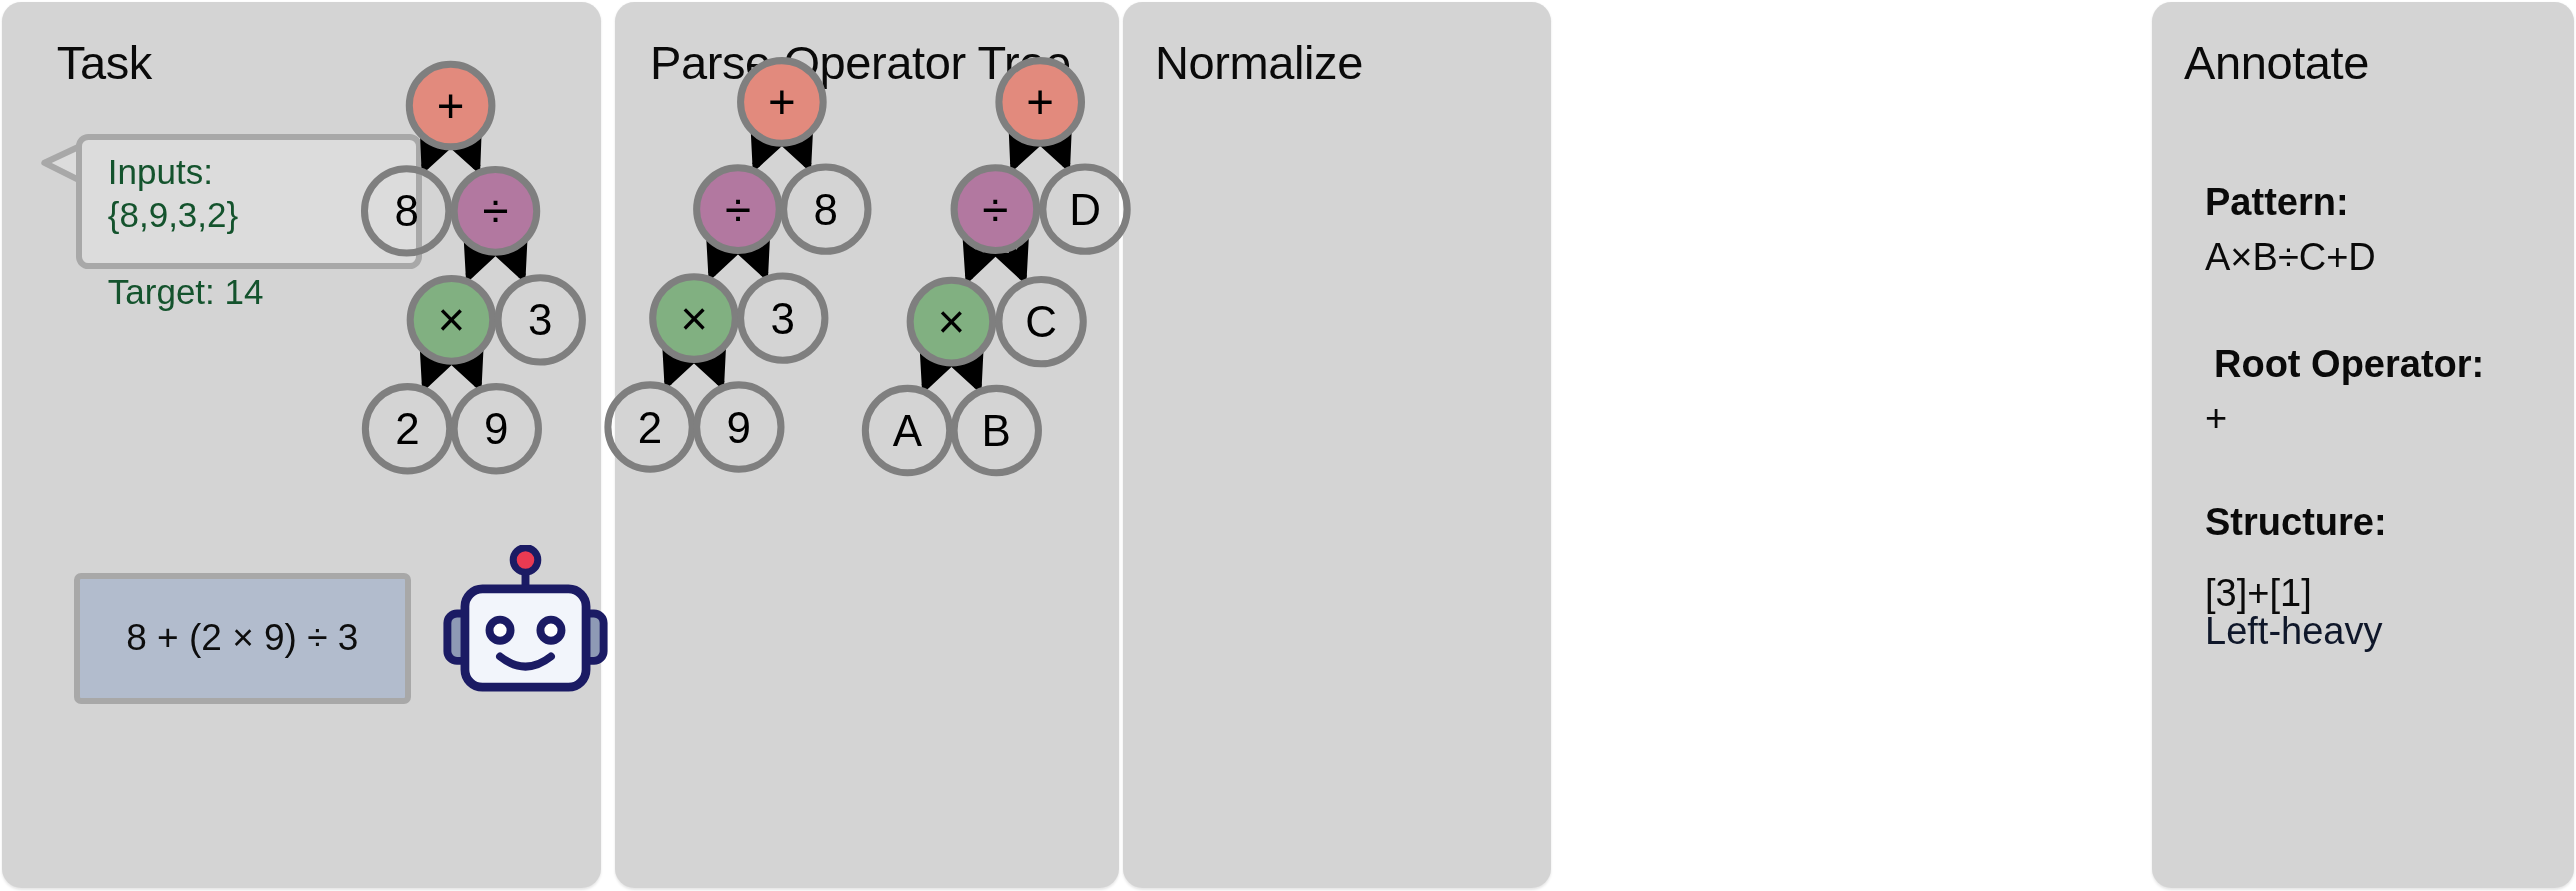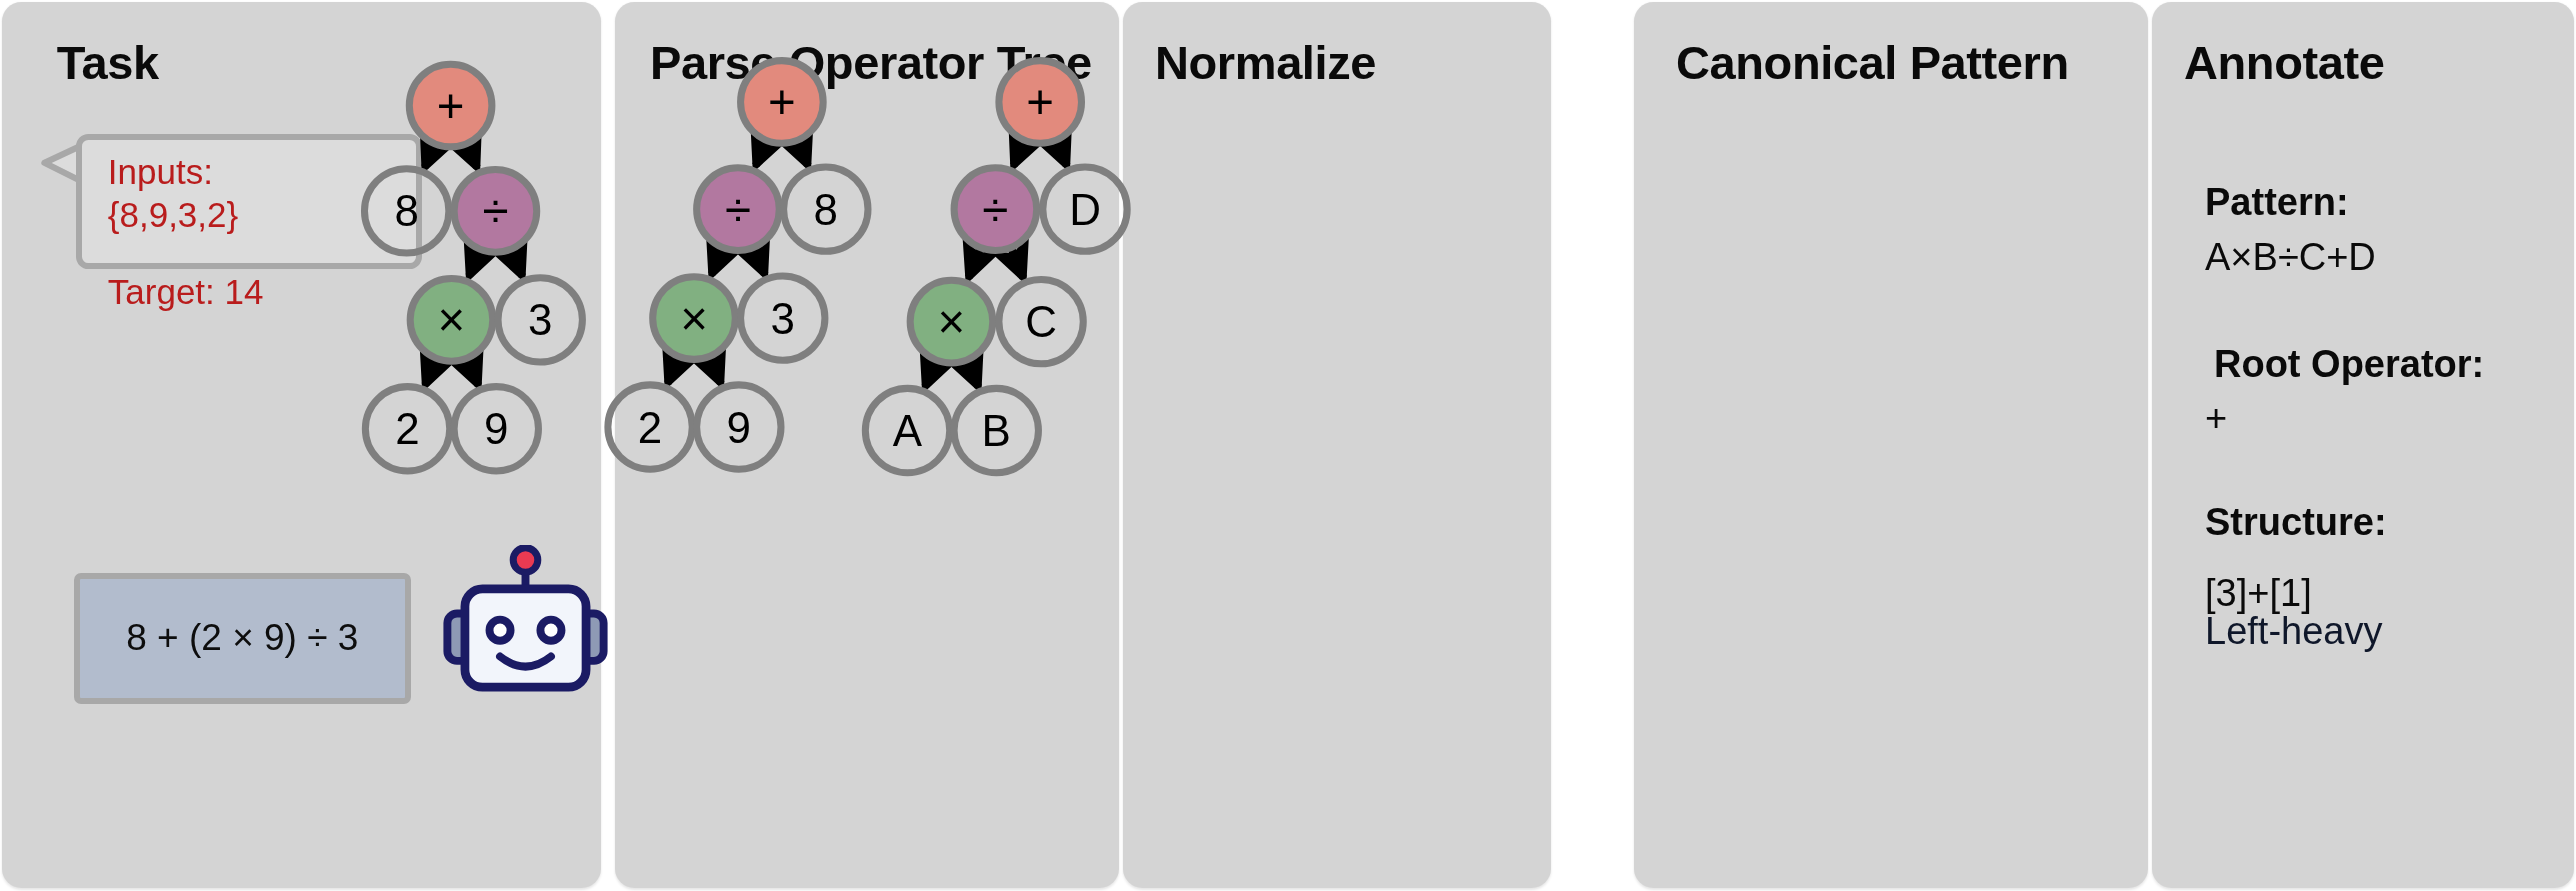--- a/index.html
+++ b/index.html
@@ -2,26 +2,26 @@
 <html style="font-size:14px"><head>
 <meta charset="utf-8">
 <style>
   html,body{margin:0;padding:0;background:#ffffff;}
   body{width:2576px;height:891px;font-family:"Liberation Sans",sans-serif;overflow:hidden;}
   #stage{position:relative;width:2576px;height:891px;background:#ffffff;}
 
   .panel{position:absolute;top:1.8px;height:886px;background:#d4d4d4;border-radius:19.3px;
          box-shadow:0 1.8px 2.6px rgba(0,0,0,0.10);}
   .panel-title{position:absolute;left:55px;top:33px;font-size:47px;color:#0a0a0a;
-               font-family:"Liberation Sans",sans-serif;font-weight:700;letter-spacing:-0.4px;
+               font-family:"Liberation Sans",sans-serif;font-weight:400;letter-spacing:-0.4px;
                white-space:nowrap;}
 
   
   .bubble{position:absolute;background:#dcdcdc;border:6.2px solid #a8a8a8;border-radius:12.3px;}
-  .bubble .btxt{position:absolute;left:26px;top:16px;font-size:35px;color:#b91c1c;line-height:1.28;white-space:pre;}
+  .bubble .btxt{position:absolute;left:26px;top:16px;font-size:35px;color:#14532d;line-height:1.28;white-space:pre;}
 
   .exprbox{position:absolute;background:#b2bccd;border:6.2px solid #a8a8a8;border-radius:7px;}
   .exprbox .etxt{position:absolute;left:0;right:0;top:50%;transform:translateY(-50%);
                  text-align:center;font-size:37px;color:#0d0d0d;white-space:nowrap;}
 
   .robot{position:absolute;}
 
   
   .treesvg{position:absolute;left:0;top:0;}
 
@@ -66,23 +66,20 @@
   </div>
 
   <div class="panel" style="left:615px;width:504px;">
     <div class="panel-title" style="left:35px;">Parse Operator Tree</div>
   </div>
 
   <div class="panel" style="left:1123px;width:428px;">
     <div class="panel-title" style="left:32px;">Normalize</div>
   </div>
 
-  <div class="panel" style="left:1634px;width:514px;">
-    <div class="panel-title" style="left:42px;">Canonical Pattern</div>
-  </div>
 
   <div class="panel" style="left:2152px;width:422px;">
     <div class="panel-title" style="left:32px;">Annotate</div>
 
     <div class="ann b" style="top:181px;">Pattern:</div>
     <div class="ann" style="top:236px;">A×B÷C+D</div>
 
     <div class="ann b" style="top:343px;margin-left:9px;">Root Operator:</div>
     <div class="ann" style="top:397px;">+</div>
 

